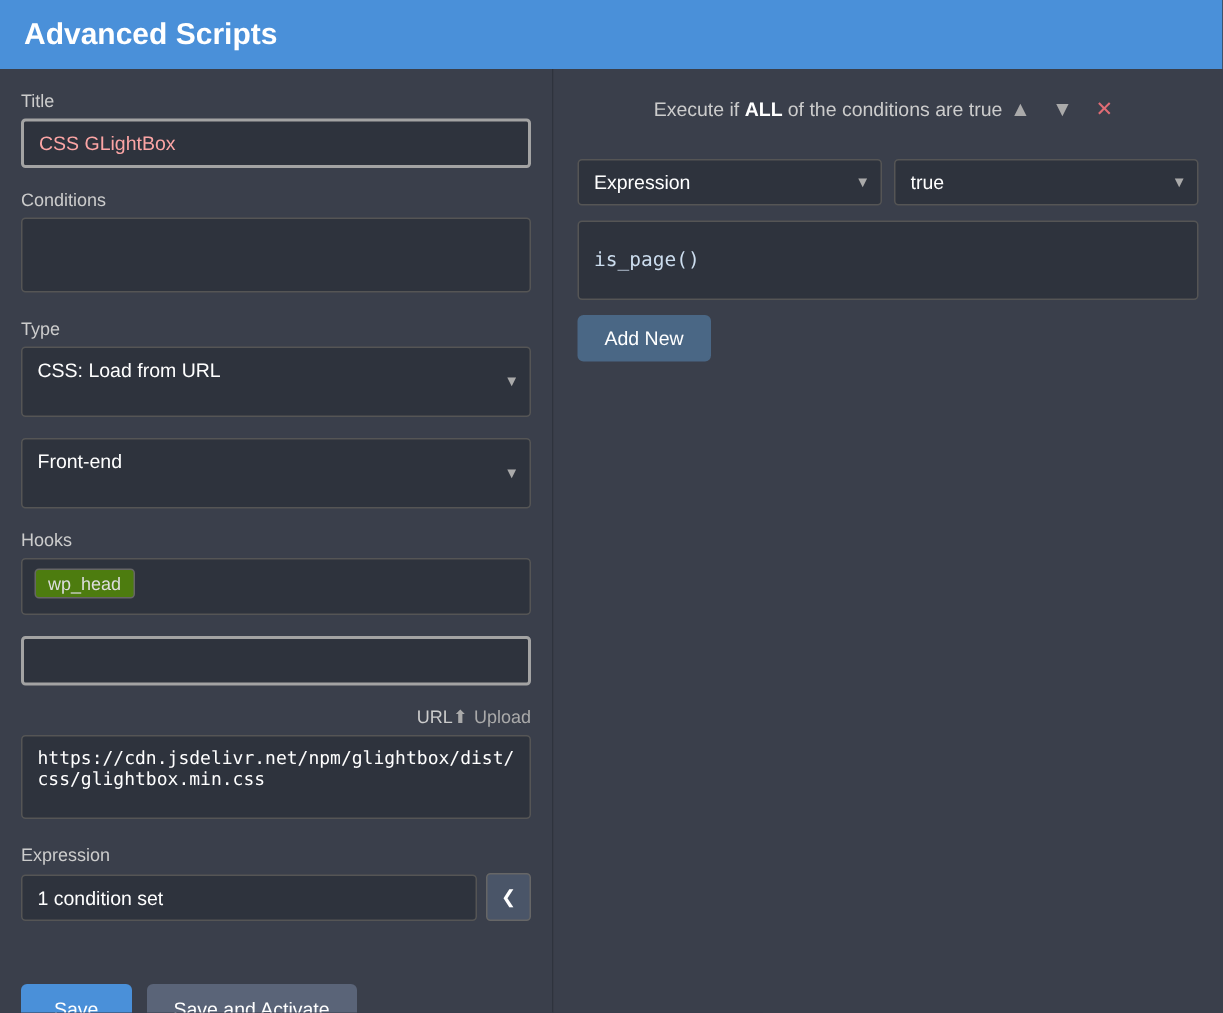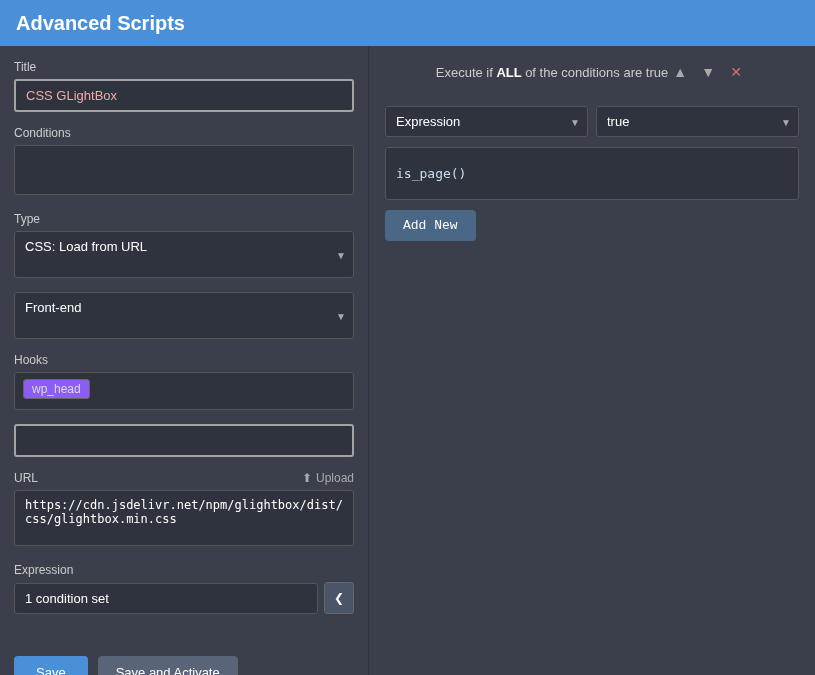--- a/index.html
+++ b/index.html
@@ -104,31 +104,31 @@
 
     .hooks-container {
       background: #2e333d;
       border: 1px solid #555;
       border-radius: 3px;
       padding: 6px 8px;
       min-height: 38px;
     }
     .hook-tag {
       display: inline-block;
-      background: #8b5cf6;
+      background: #4d7c0f;
       border: 1px solid #666;
       border-radius: 3px;
       color: #ddd;
       padding: 2px 8px;
       font-size: 12px;
     }
 
     .url-label-row {
       display: flex;
-      justify-content: space-between;
+      justify-content: flex-end;
       align-items: center;
       margin-bottom: 5px;
     }
     .upload-btn {
       background: none;
       border: none;
       color: #aaa;
       font-size: 12px;
       cursor: pointer;
       display: flex;
@@ -286,21 +286,20 @@
 
     .add-new-btn {
       background: #4a6785;
       border: none;
       border-radius: 4px;
       color: #fff;
       padding: 8px 18px;
       font-size: 13px;
       cursor: pointer;
       font-weight: 500;
-      font-family: Liberation Mono, monospace;
     }
   </style>
 </head>
 <body>
 
 <div class="header">
   <span class="header-title">Advanced Scripts</span>
 </div>
 
 <div class="main-content">

